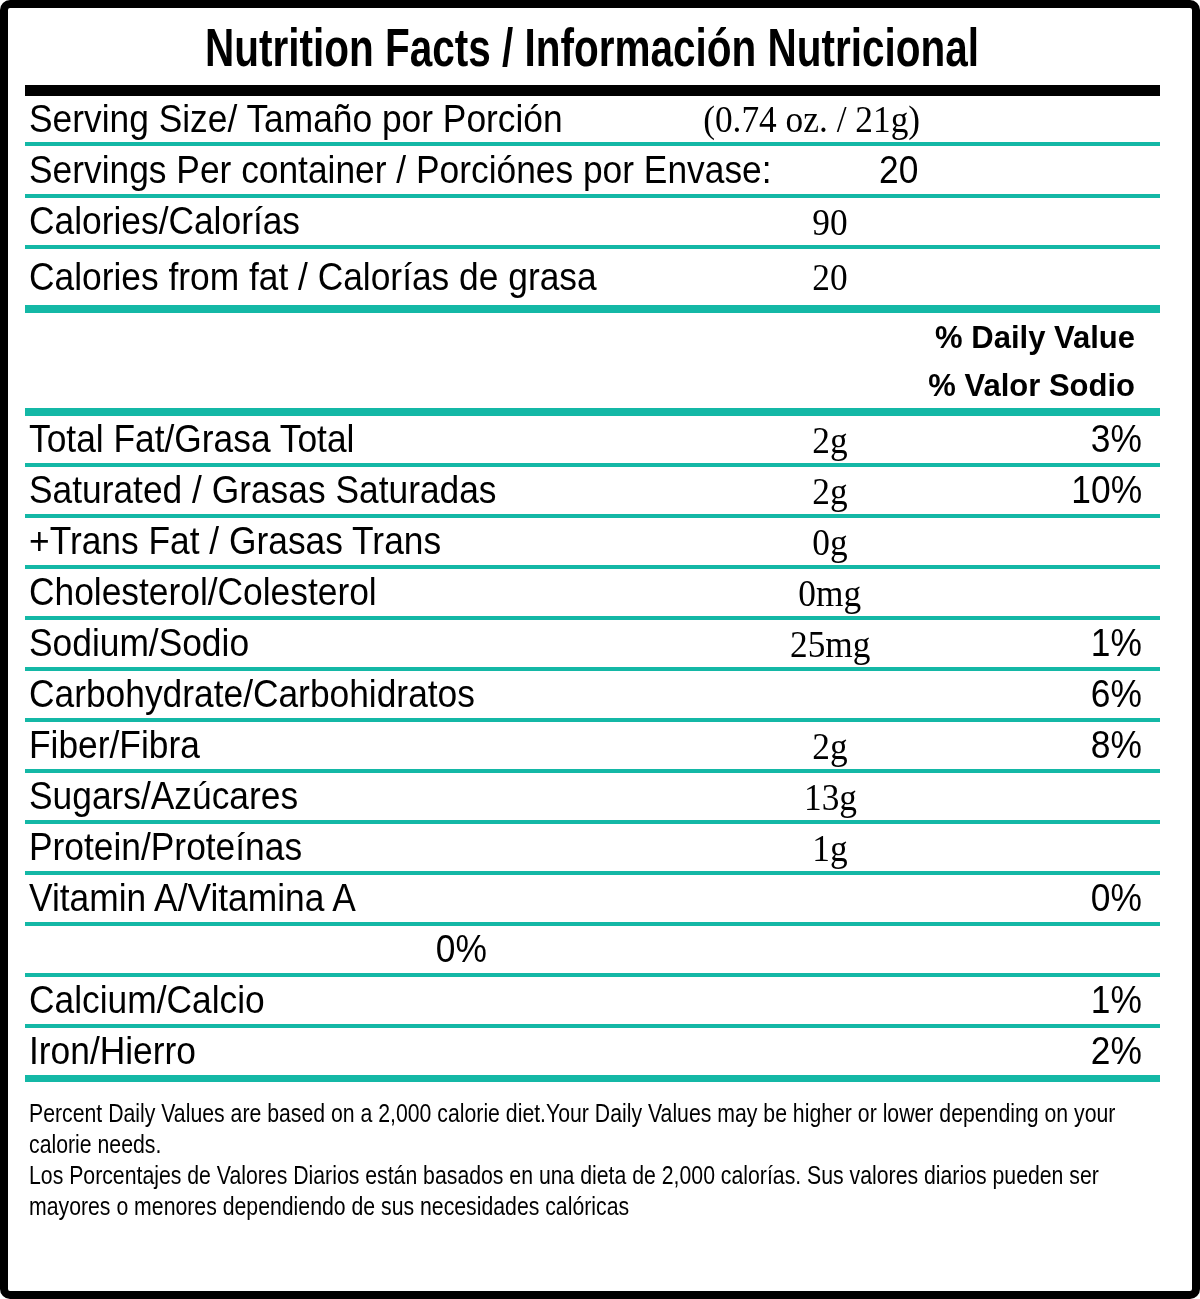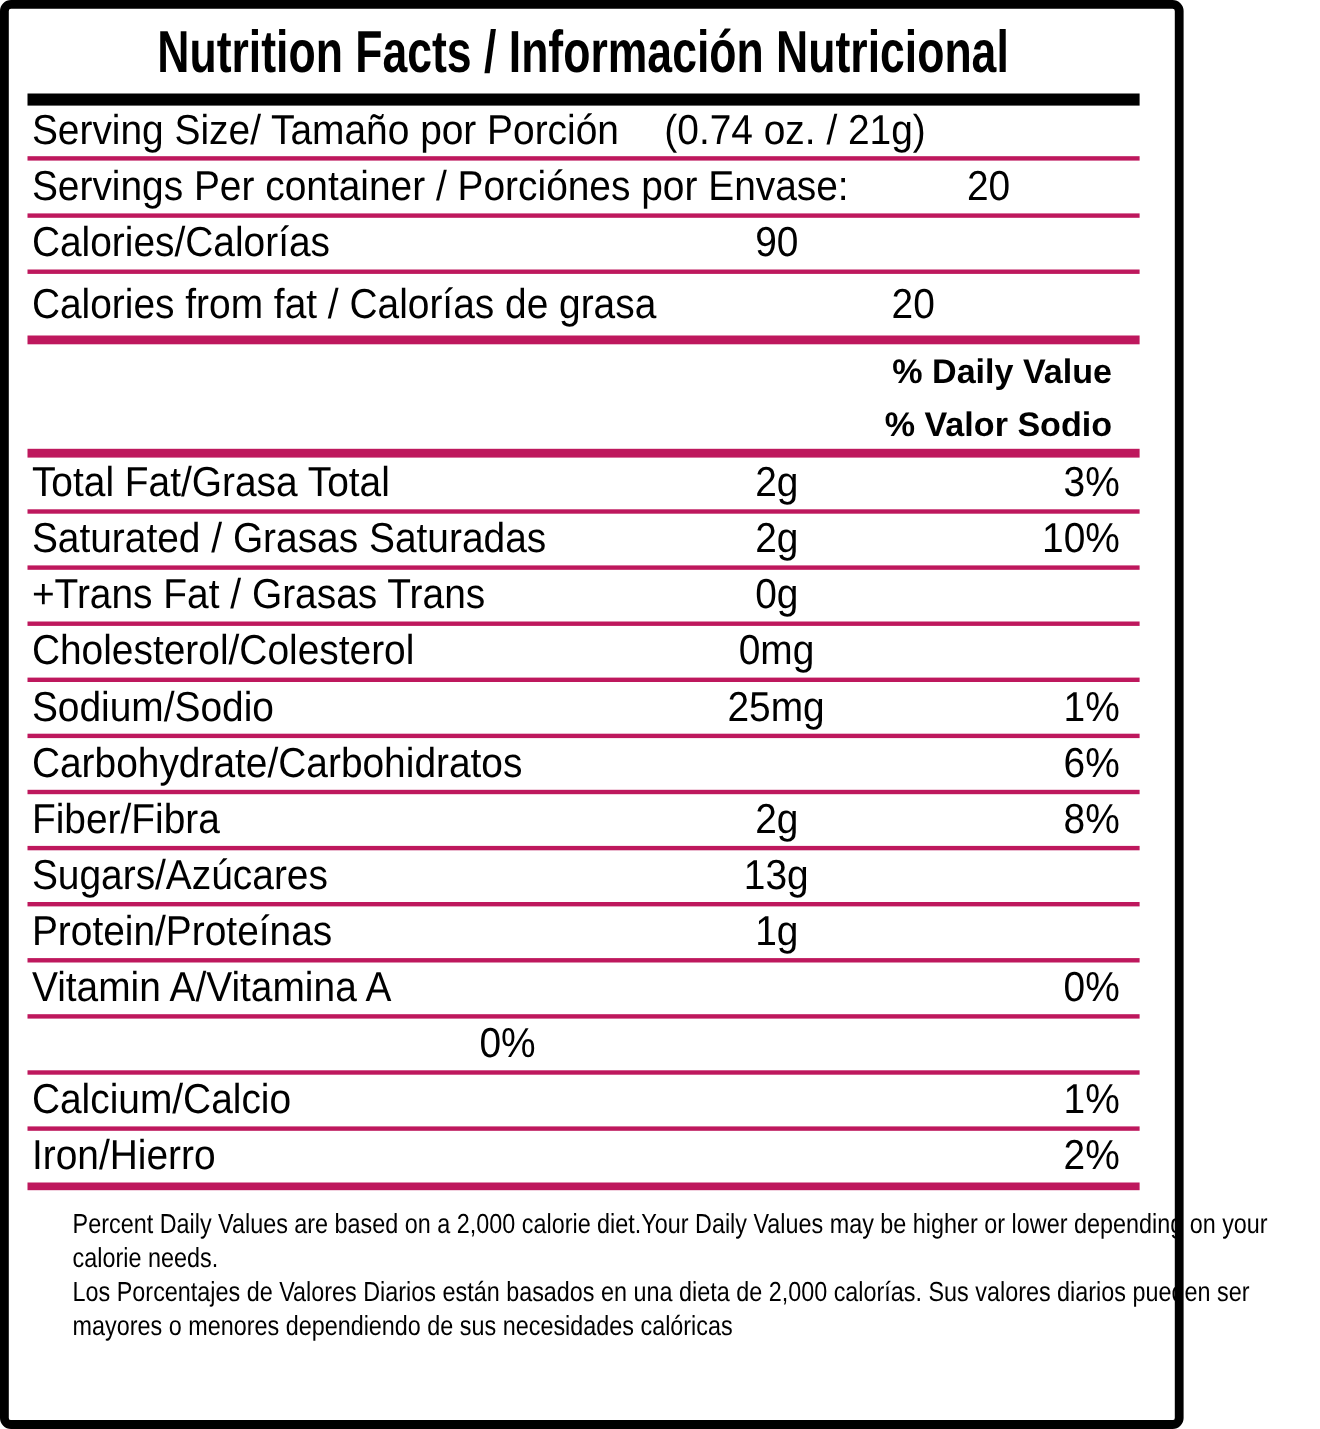--- a/index.html
+++ b/index.html
@@ -5,71 +5,71 @@
   * { box-sizing: border-box; margin: 0; padding: 0; }
   html, body { background: #ffffff; }
   body {
     width: 1200px; height: 1299px;
     font-family: "Liberation Sans", sans-serif;
     color: #000;
     position: relative;
   }
   .label {
     position: absolute; left: 0; top: 0;
-    width: 1076px; height: 1299px;
+    width: 1200px; height: 1299px;
     background: #fff;
     border: 8px solid #000;
     border-radius: 10px;
   }
   .inner { margin: 0 32px 0 17px; } 
 
   
   .title-row {
     height: 77px;
     display: flex; align-items: center; justify-content: center;
   }
   .title {
     font-size: 54px; font-weight: 700; white-space: nowrap;
     transform: scaleX(0.75); transform-origin: 50% 50%;
   }
   .bar { height: 11px; background: #000; }
 
   
   .r {
     display: flex; align-items: center;
-    border-bottom: 4px solid #be185d;
+    border-bottom: 4px solid #14b8a6;
     font-size: 38px;
   }
   .h50 { height: 50px; }
   .h51 { height: 51px; gap: 12px; }
   .h52 { height: 52px; }
   .h64 { height: 64px; border-bottom-width: 8px; gap: 41px; }
   .h53 { height: 53px; border-bottom-width: 8px; }
   .h54 { height: 54px; border-bottom-width: 7px; }
   .nob { border-bottom: none; }
 
   .c-lab  { flex: 1 1 auto; padding-left: 4px; overflow: visible; white-space: nowrap; }
-  .c-val  { flex: 0 0 300px; text-align: center; white-space: nowrap; }
+  .c-val  { flex: 0 0 300px; text-align: center; white-space: nowrap; font-family: Liberation Serif, serif; }
   .c-pct  { flex: 0 0 168px; text-align: right; padding-right: 18px; white-space: nowrap; }
 
   
   .cx  { display: inline-block; white-space: nowrap; transform: scaleX(0.93); }
   .t-l { transform-origin: 0 50%; }
   .t-c { transform-origin: 50% 50%; }
   .t-r { transform-origin: 100% 50%; }
   .shift-l { position: relative; left: -30px; }
 
   .bold { font-weight: 700; }
   .heading .cx { transform: scaleX(0.92); }
 
   .dv-row { justify-content: flex-end; padding-right: 25px; font-size: 31px; font-weight: 700; }
   .dv-row .cx { transform: scaleX(1); }
 
   
-  .footnote { padding: 16px 0 0 4px; font-size: 25px; line-height: 31px; margin-left: 37px; }
+  .footnote { padding: 16px 0 0 4px; font-size: 25px; line-height: 31px; }
   .fline { white-space: nowrap; transform: scaleX(0.85); transform-origin: 0 50%; }
 </style>
 </head>
 <body>
 
 <div class="label">
   <div class="inner">
 
     <div class="title-row">
       <span class="title">Nutrition Facts / Información Nutricional</span>

